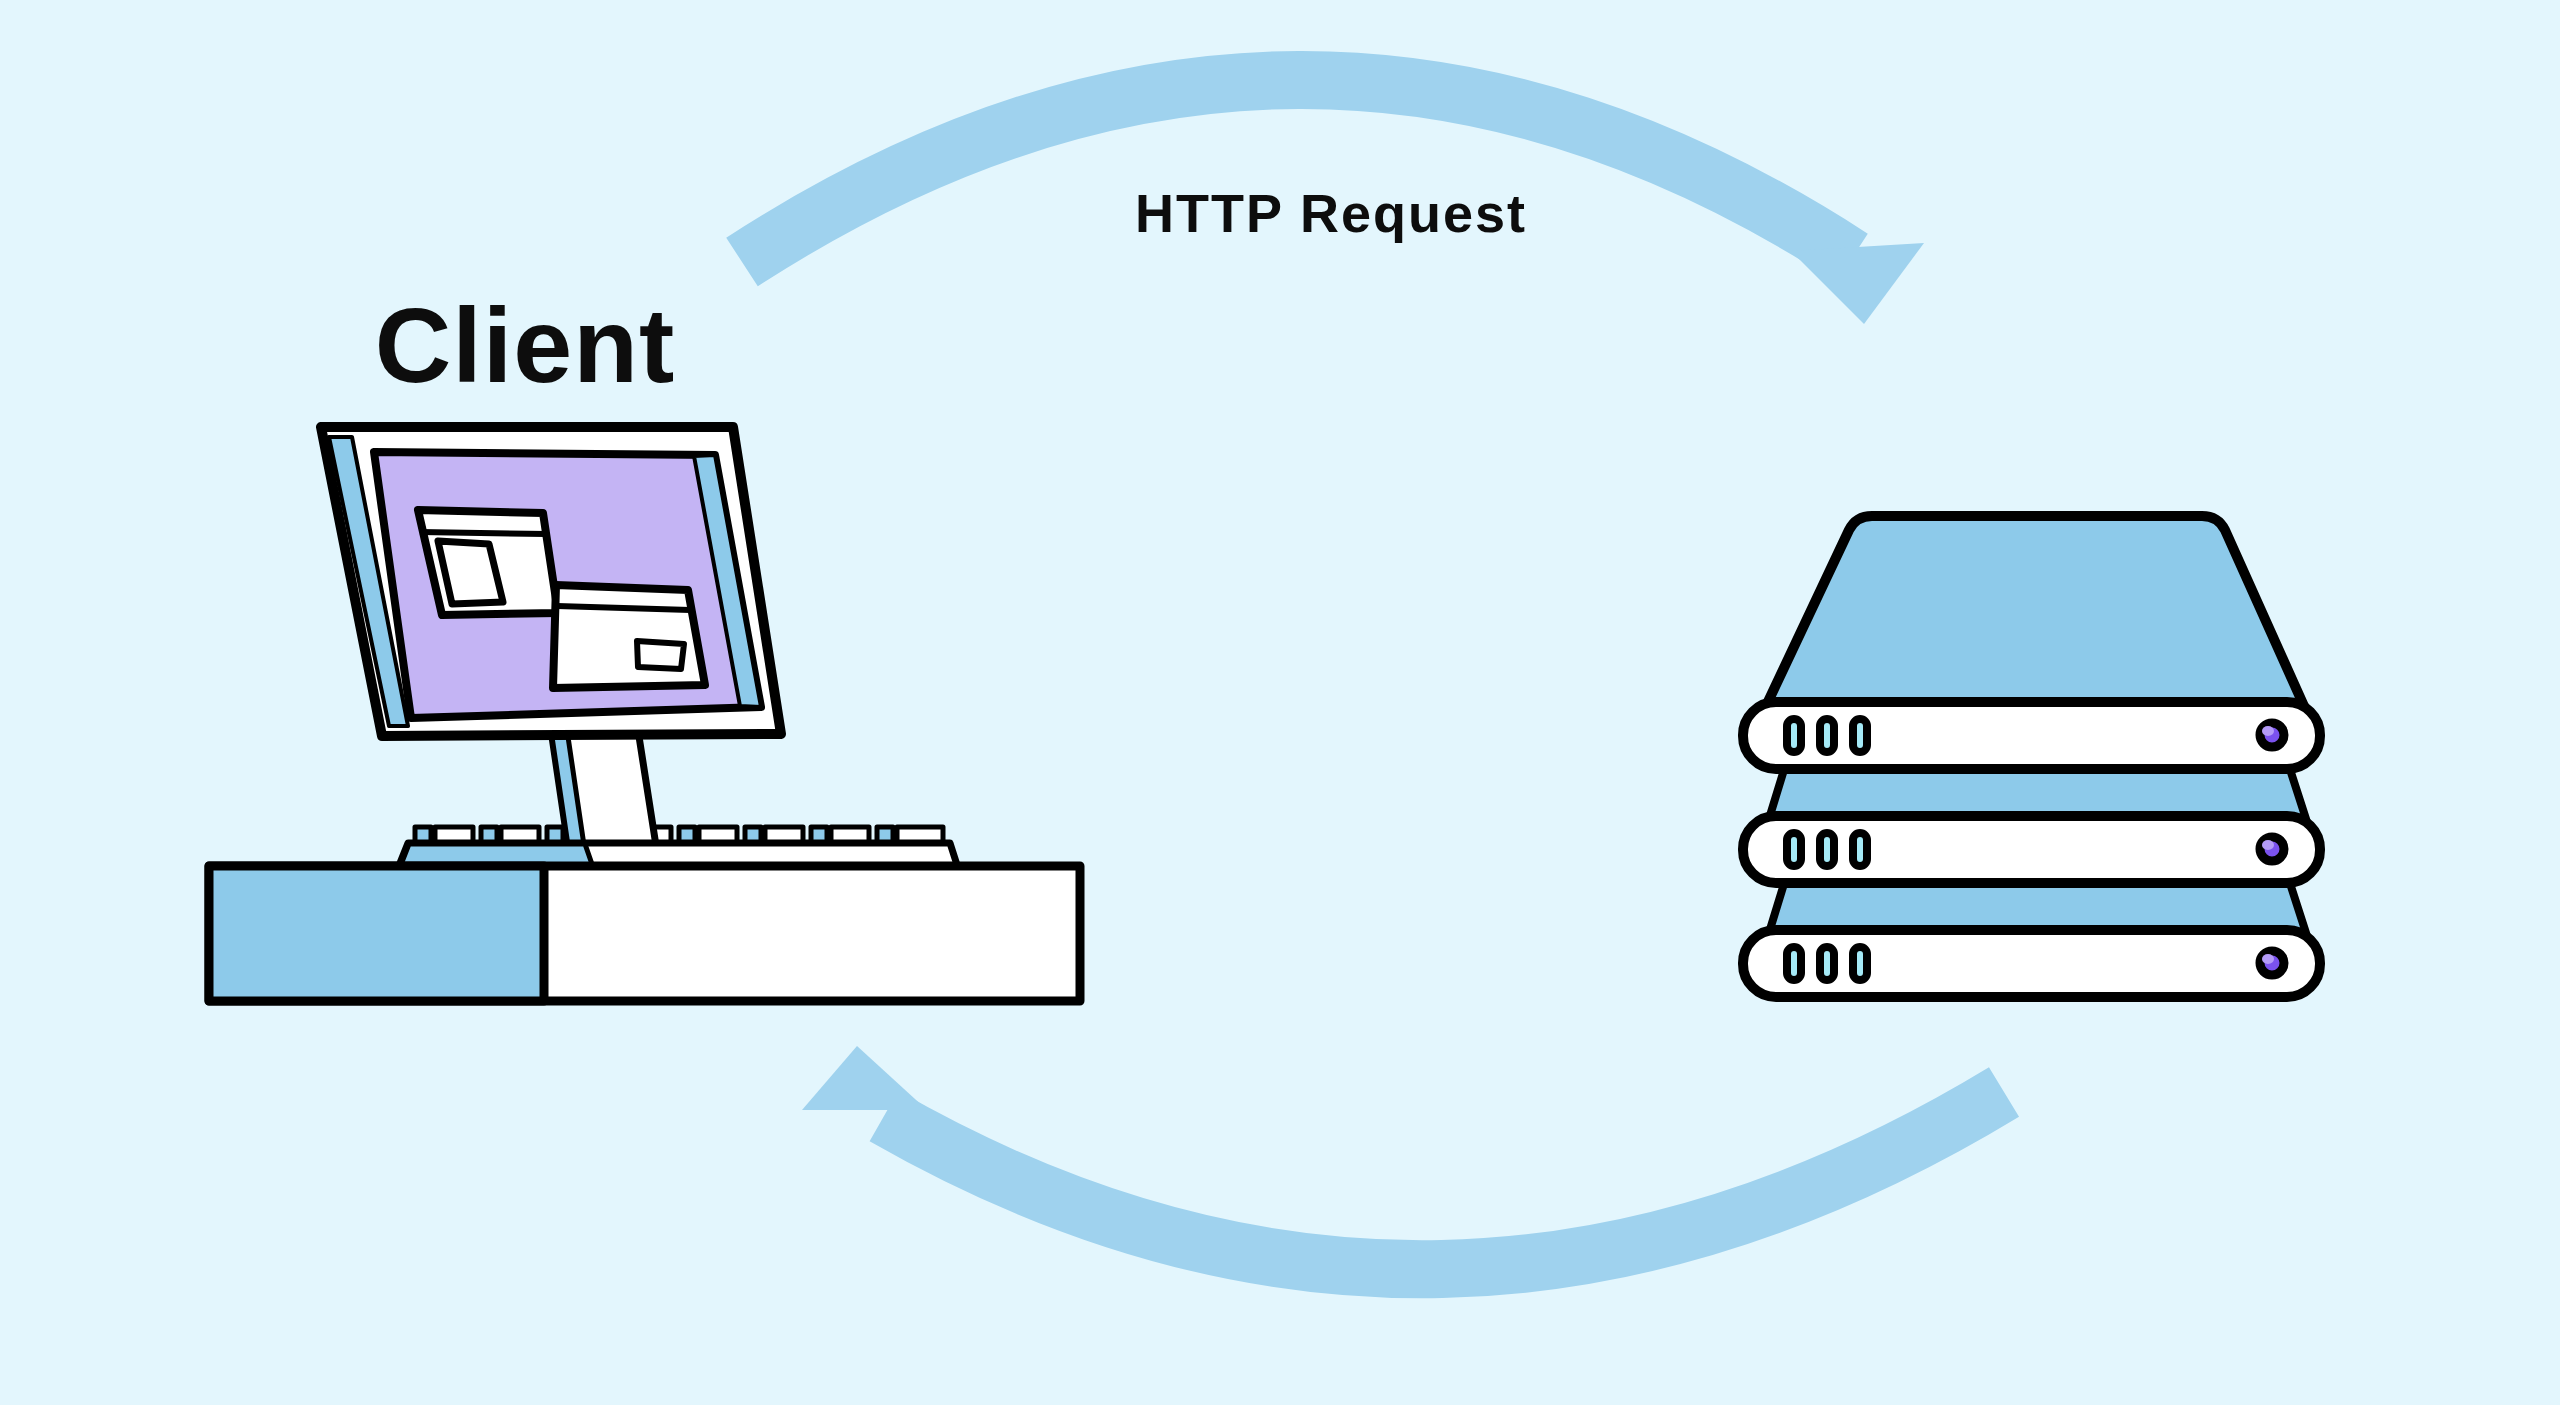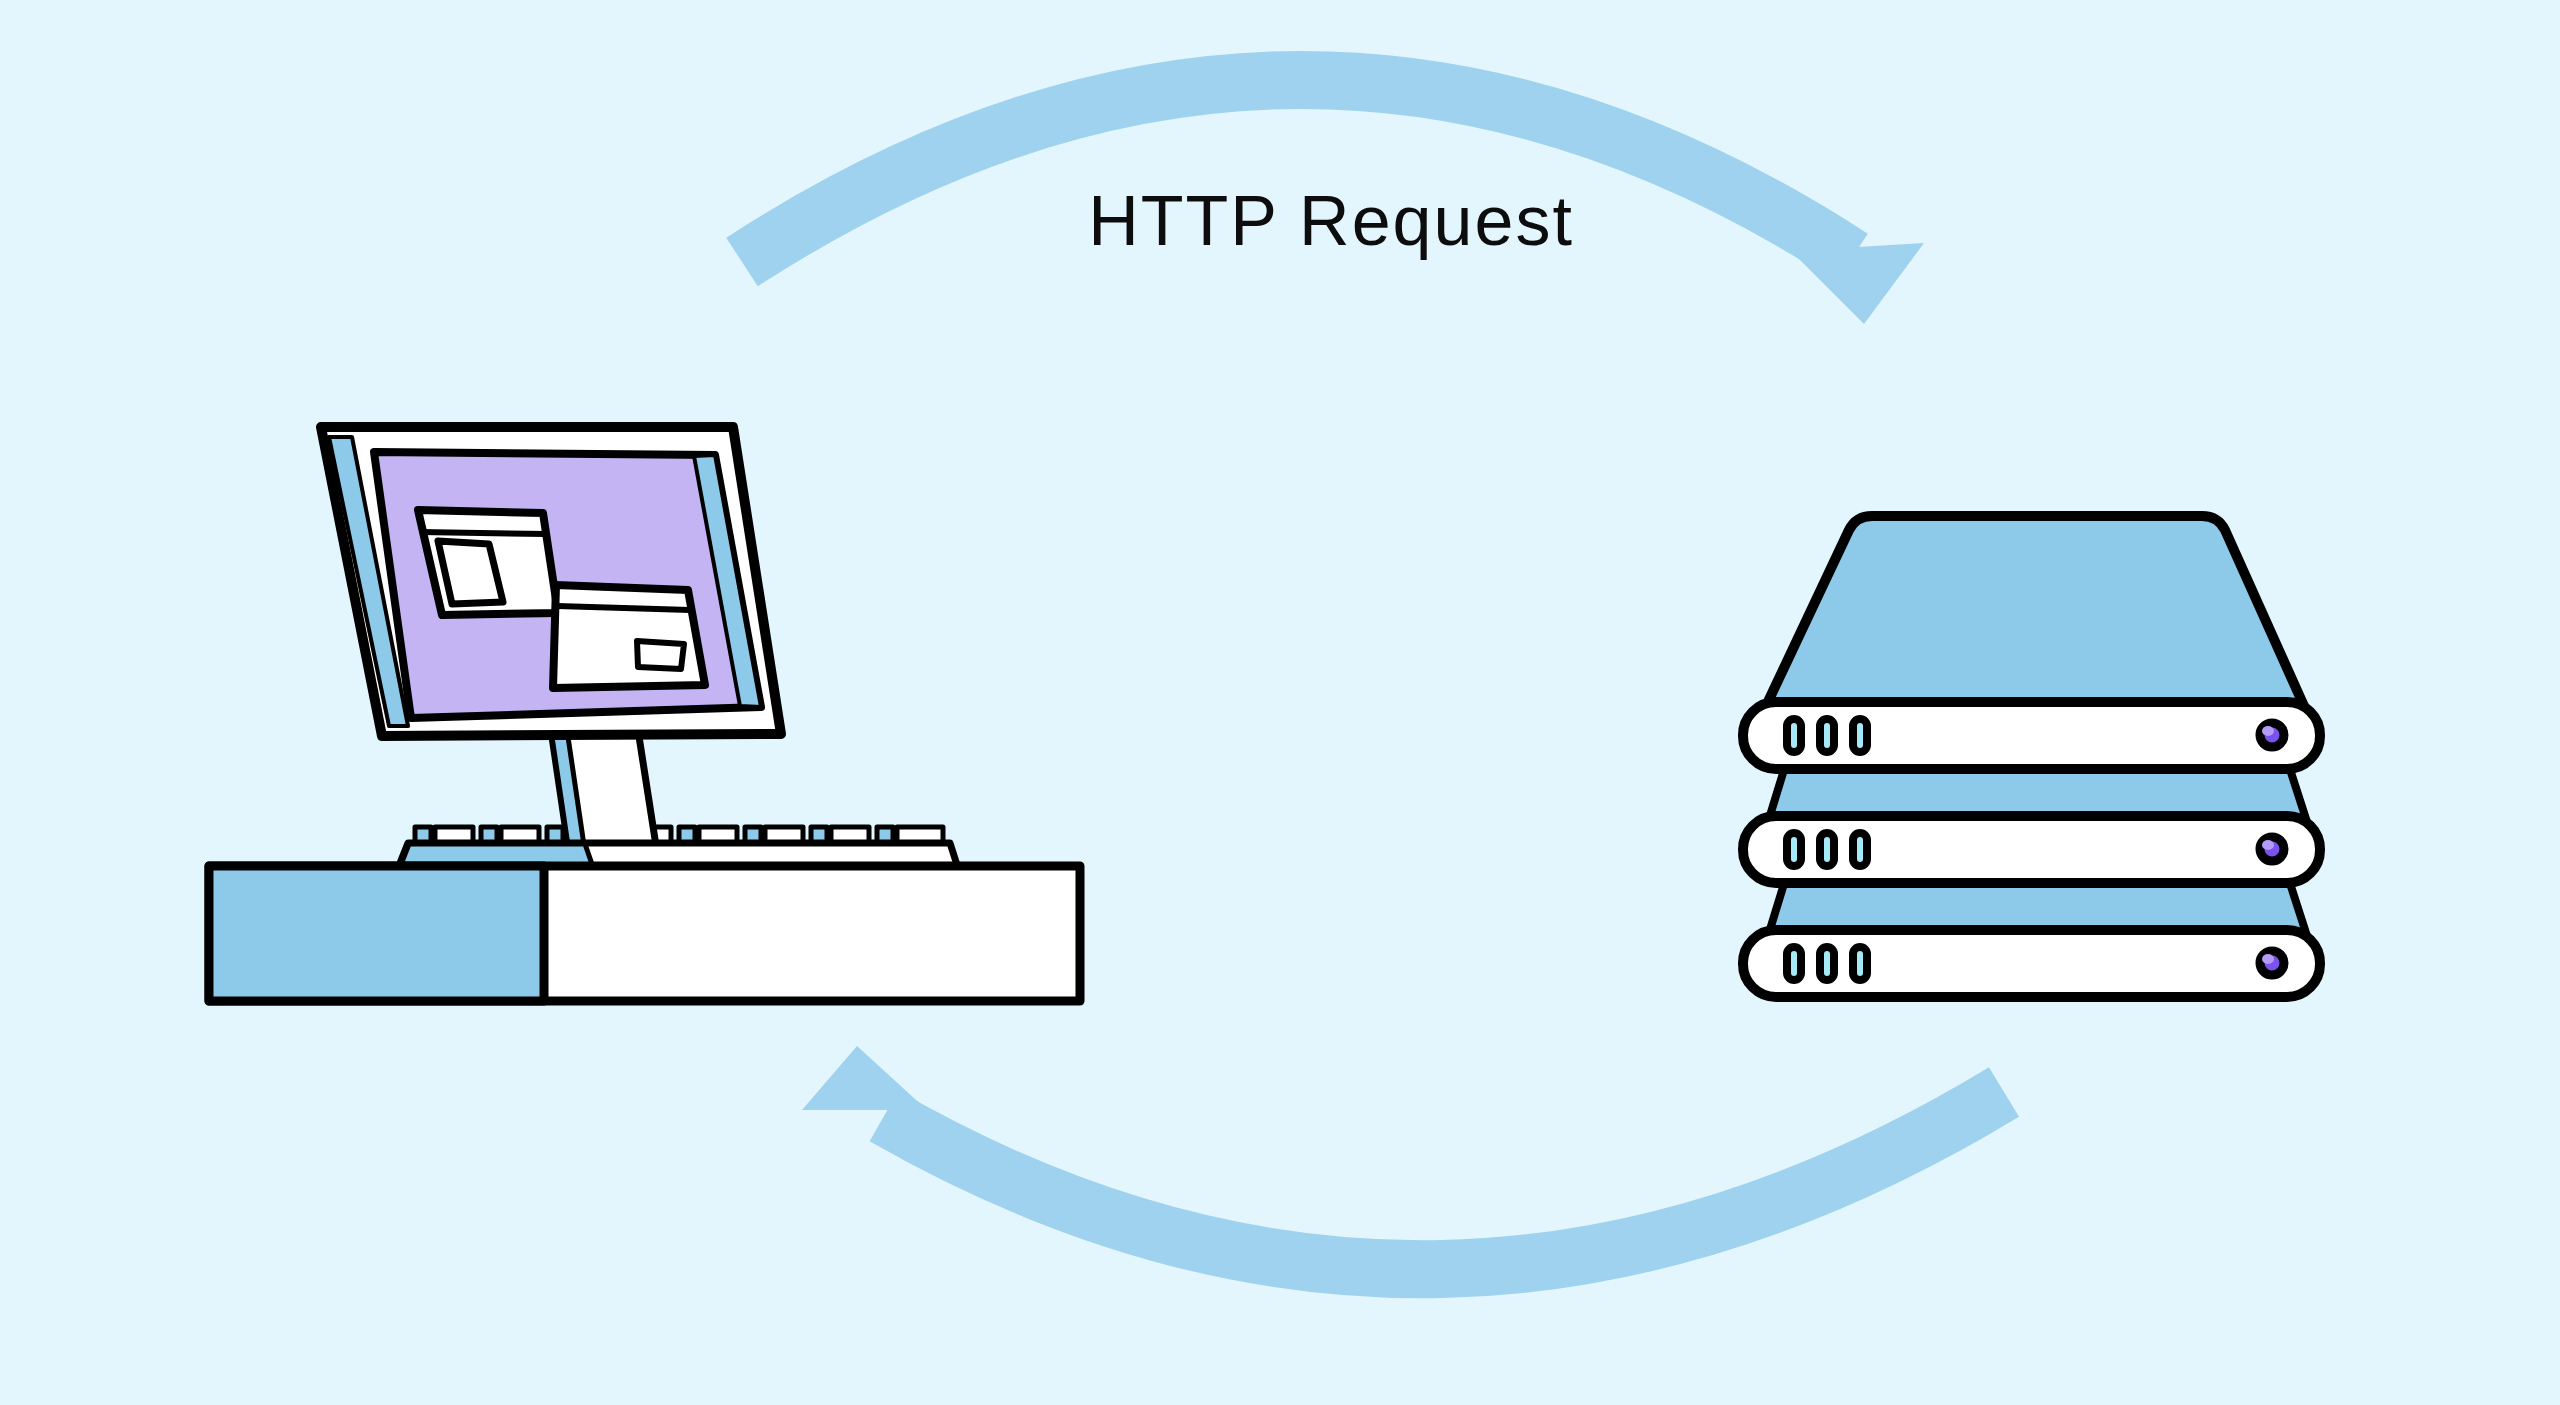--- a/index.html
+++ b/index.html
@@ -13,21 +13,21 @@
   .stage svg{position:absolute;left:0;top:0;}
   .ink{stroke:#000;stroke-linejoin:round;}
   .label{
     position:absolute;
     transform:translateX(-50%);
     color:#0d0d0d;
     white-space:nowrap;
     line-height:1;
   }
   .label.big{font-size:106px;font-weight:700;letter-spacing:1px;}
-  .label.mid{font-size:70px;font-weight:400;letter-spacing:2px;}
+  .label.mid{font-size:54px;font-weight:700;letter-spacing:2px;}
 </style>
 </head>
 <body>
 
 <div class="stage">
 
   <svg width="2560" height="1405" viewBox="0 0 2560 1405">
 
     <g>
       <path d="M 742 262 Q 1300 -100 1852 258" fill="none" stroke="#9FD2EE" stroke-width="58"></path>
@@ -138,17 +138,18 @@
           <rect x="1853" y="947" width="14" height="33" rx="7" fill="#A5EAF7" class="ink" stroke-width="8"></rect>
         </g>
         <g>
           <circle cx="2272" cy="963" r="12" fill="#7B52EE" class="ink" stroke-width="9"></circle>
           <ellipse cx="2268" cy="959" rx="6" ry="5" fill="#B49BF7"></ellipse>
         </g>
       </g>
     </g>
   </svg>
 
+  <div class="label big" style="left:525px; top:292px;">Client</div>
 
 
   <div class="label mid" style="left:1331px; top:186px;">HTTP Request</div>
 
 </div>
 
 </body></html>

